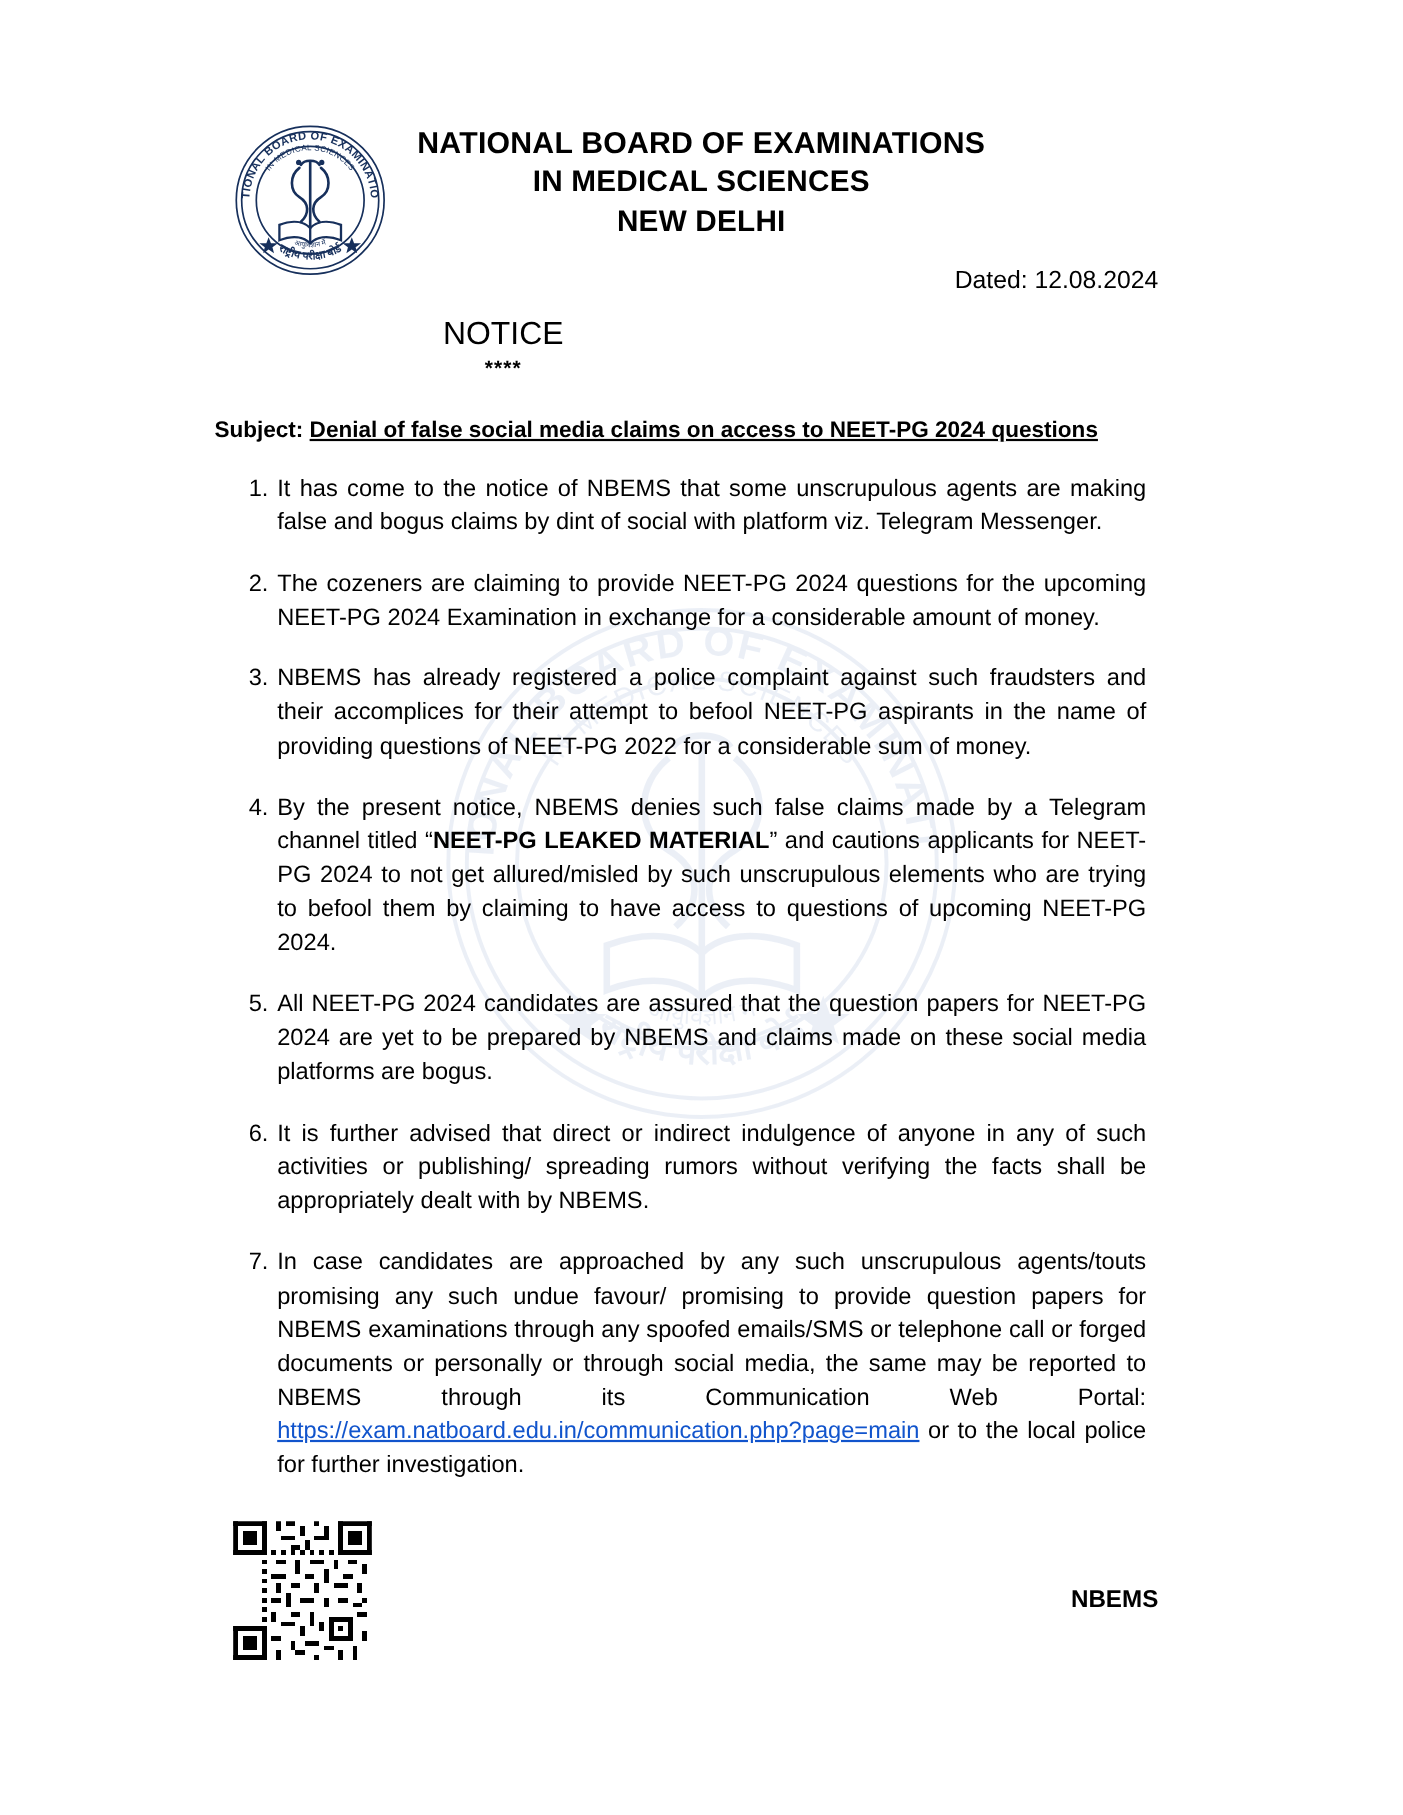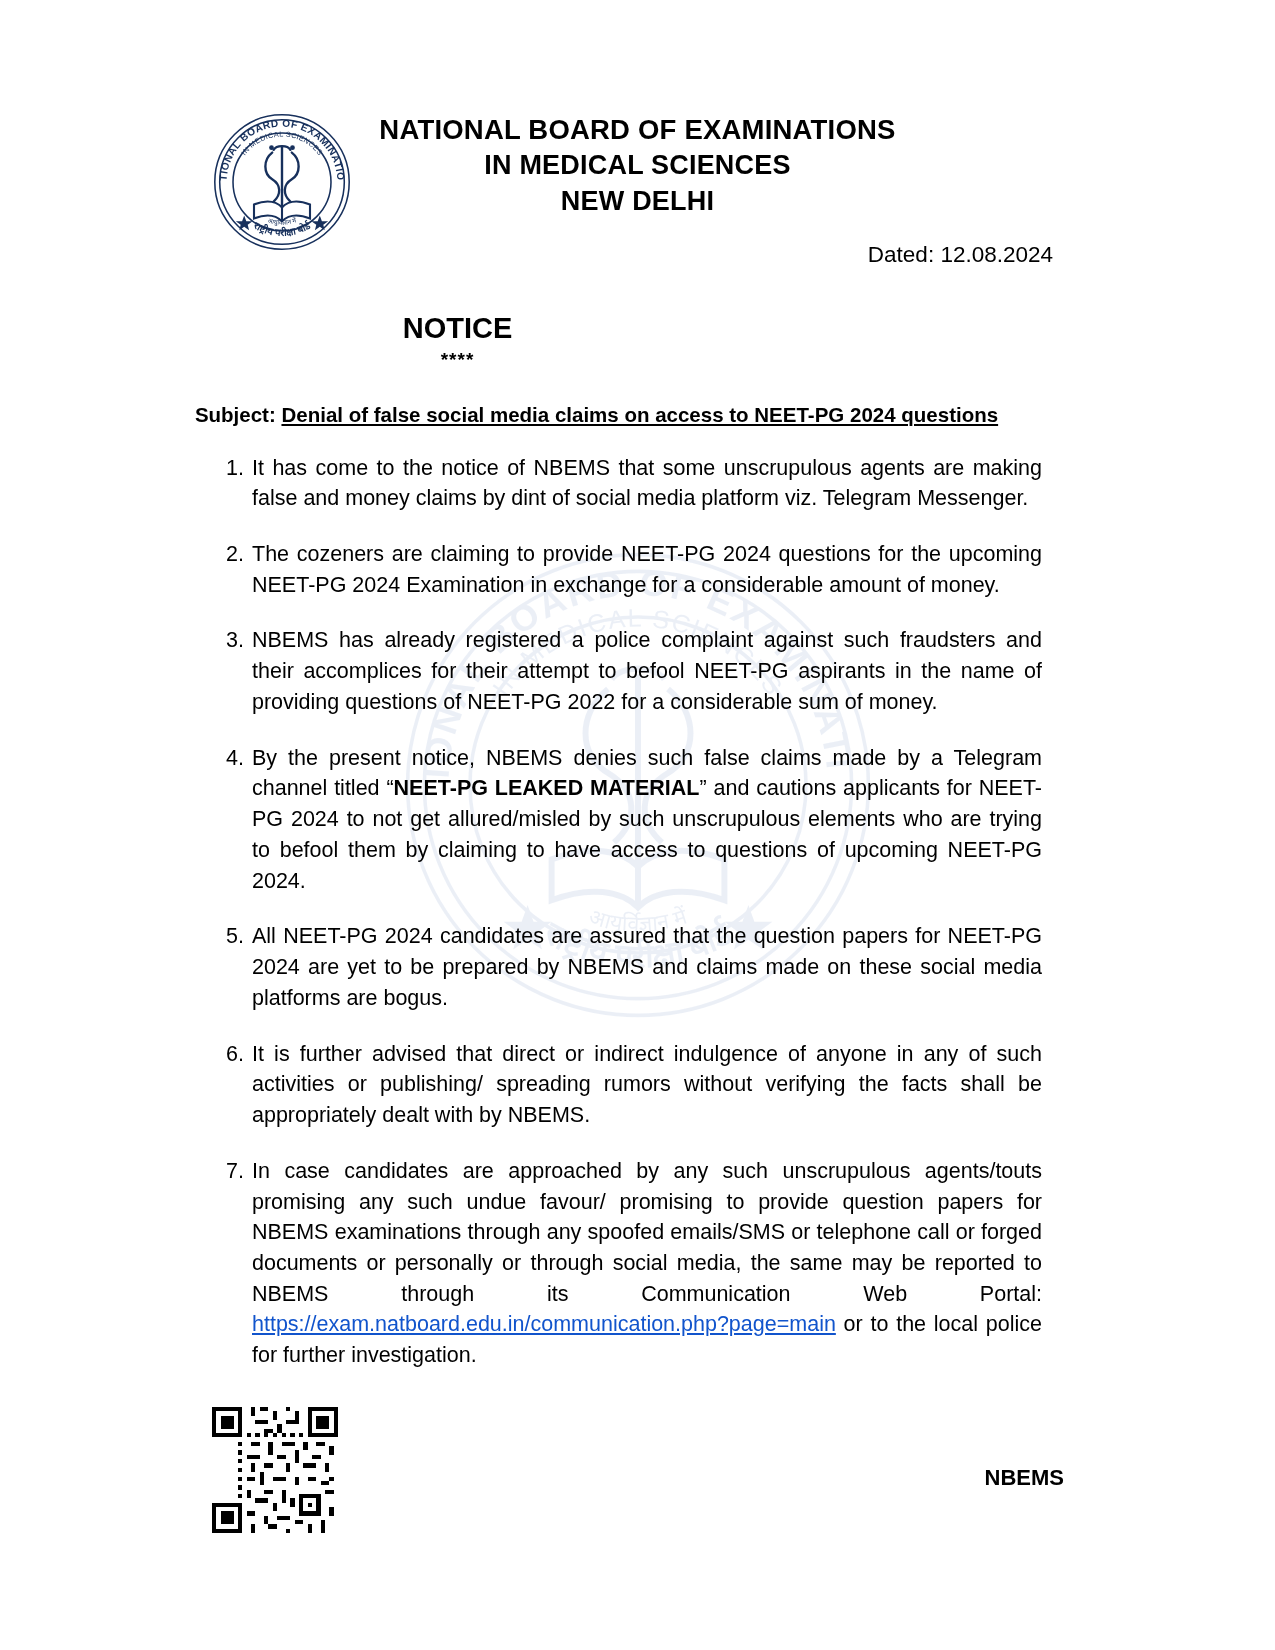--- a/index.html
+++ b/index.html
@@ -69,23 +69,23 @@
 
   .dated {
     text-align: right;
     padding-right: 222px;
     font-size: 22.5px;
     margin-top: 22px;
   }
 
   .notice-title {
     text-align: center;
-    font-weight: bold;
+    font-weight: normal;
     font-size: 29px;
-    margin-top: 44px;
+    margin-top: 20px;
     padding-right: 360px;
   }
   .stars {
     text-align: center;
     font-size: 19px;
     font-weight: bold;
     letter-spacing: 1px;
     margin-top: 4px;
     padding-right: 360px;
   }
@@ -146,21 +146,21 @@
   .qr {
     position: absolute;
     left: 212px;
     top: 0;
     width: 126px;
     height: 126px;
   }
   .qr svg { display: block; width: 126px; height: 126px; }
   .signature {
     position: absolute;
-    right: 211px;
+    right: 222px;
     top: 58px;
     font-size: 22px;
     font-weight: bold;
   }
 </style>
 </head>
 <body>
 
 <div class="page">
 
@@ -264,21 +264,21 @@
 
     <div class="notice-title">NOTICE</div>
     <div class="stars">****</div>
 
     <div class="subject">
       <span class="label">Subject: </span><span class="value">Denial of false social media claims on access to NEET-PG 2024 questions</span>
     </div>
 
     <ol class="body-list">
       <li>
-          <span class="para">It has come to the notice of NBEMS that some unscrupulous agents are making false and money claims by dint of social media platform viz. Telegram Messenger.</span>
+          <span class="para">It has come to the notice of NBEMS that some unscrupulous agents are making false and bogus claims by dint of social with platform viz. Telegram Messenger.</span>
         </li>
       <li>
           <span class="para">The cozeners are claiming to provide NEET-PG 2024 questions for the upcoming NEET-PG 2024 Examination in exchange for a considerable amount of money.</span>
         </li>
       <li>
           <span class="para">NBEMS has already registered a police complaint against such fraudsters and their accomplices for their attempt to befool NEET-PG aspirants in the name of providing questions of NEET-PG 2022 for a considerable sum of money.</span>
         </li>
       <li>
           <span class="para">By the present notice, NBEMS denies such false claims made by a Telegram channel titled “<span class="b">NEET-PG LEAKED MATERIAL</span>” and cautions applicants for NEET-PG 2024 to not get allured/misled by such unscrupulous elements who are trying to befool them by claiming to have access to questions of upcoming NEET-PG 2024.</span>
         </li>

